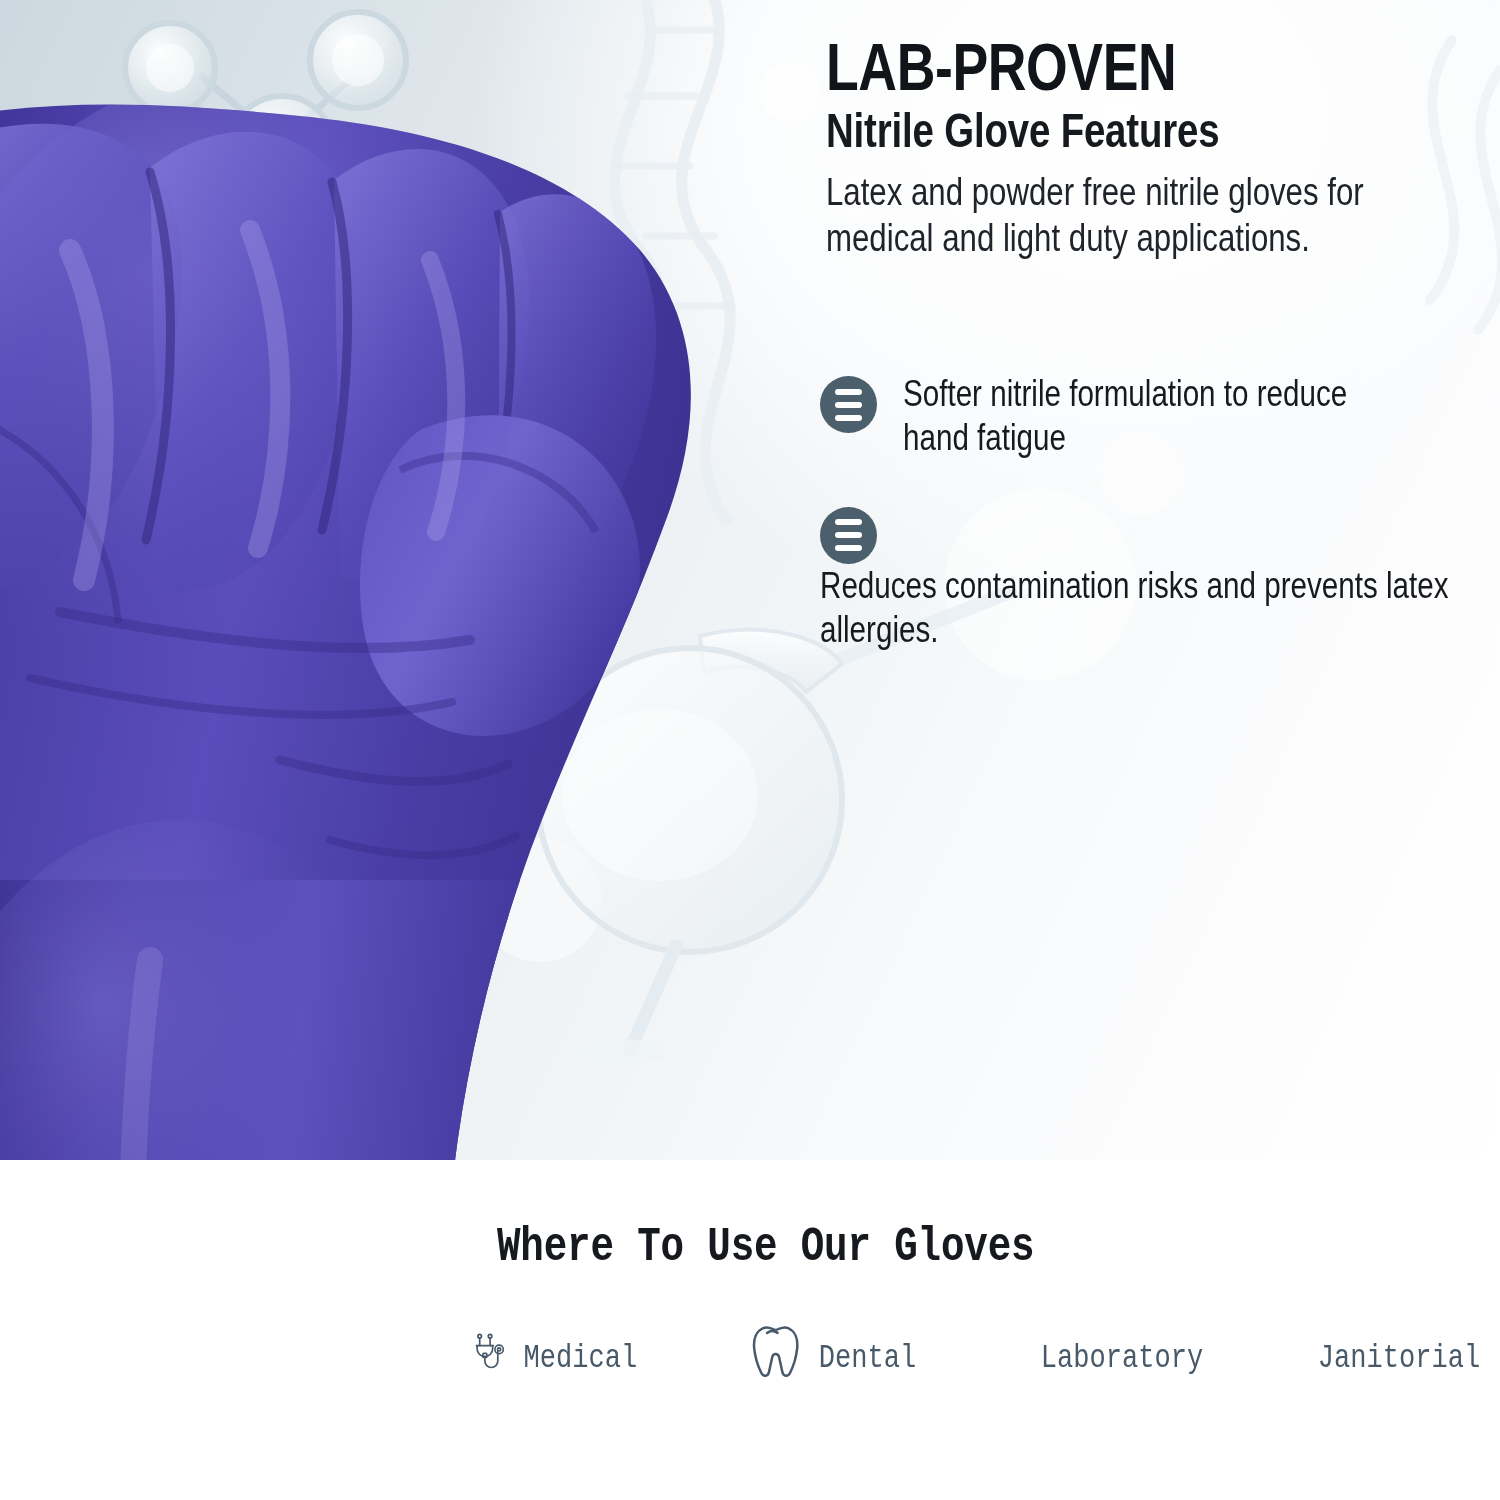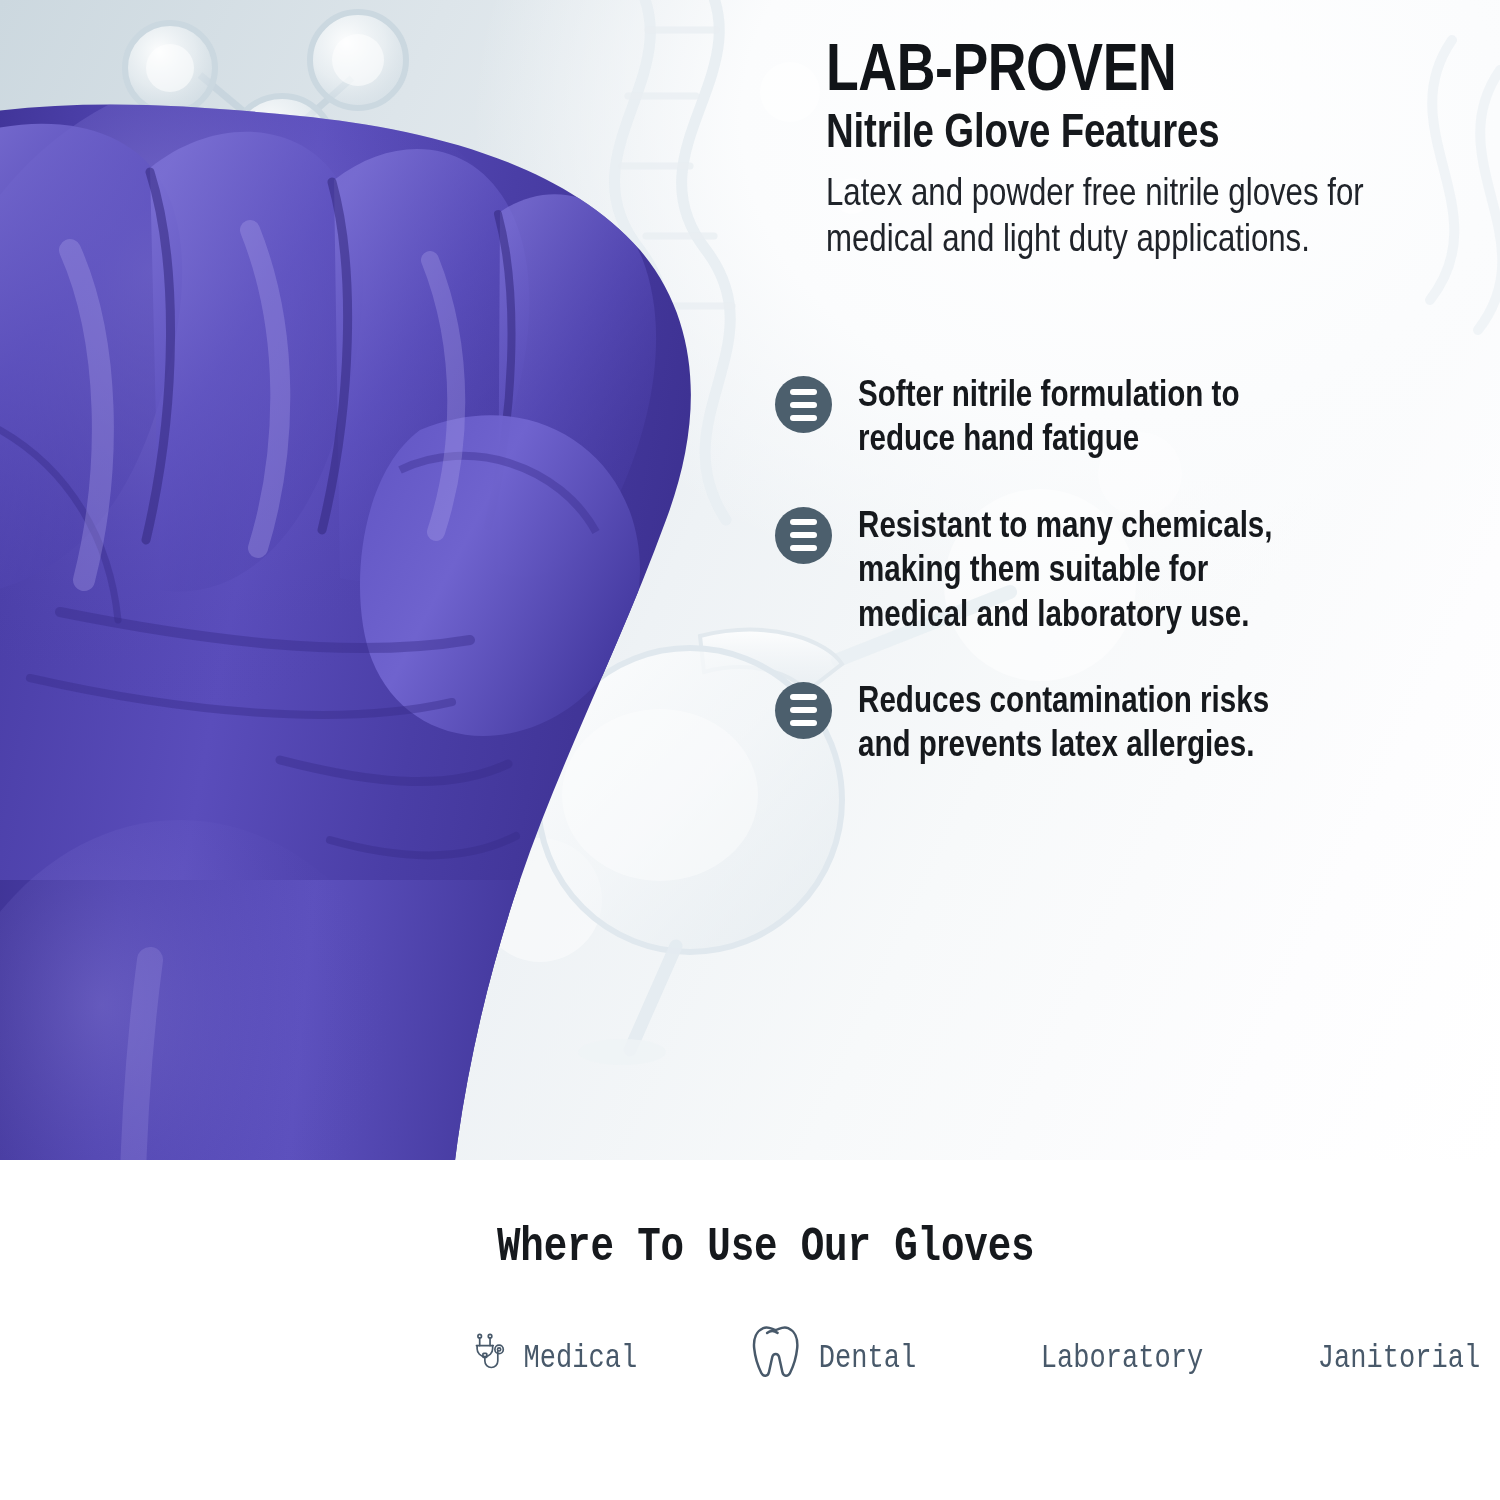--- a/index.html
+++ b/index.html
@@ -40,23 +40,23 @@
     color:#16191d;margin-top:6px;letter-spacing:-0.2px;
     transform:scaleX(0.80);transform-origin:left center;
     white-space:nowrap;
   }
   .lede{
     font-size:39px;line-height:1.20;color:#20242a;margin-top:12px;
     transform:scaleX(0.80);transform-origin:left top;
     width:800px;
   }
 
-  .bullets{position:absolute;left:775px;top:372px;width:660px;font-weight:bold;}
+  .bullets{position:absolute;left:820px;top:372px;width:660px;}
   .bullet{display:flex;align-items:flex-start;margin-bottom:42px;}
-  .bullet:last-child{margin-bottom:0;}
+  .bullet:last-child{margin-bottom:0;flex-direction:column;}
   .bdot{
     flex:0 0 auto;width:57px;height:57px;border-radius:50%;
     background:#4c5f6d;margin-right:26px;margin-top:4px;
     display:flex;flex-direction:column;align-items:center;justify-content:center;
   }
   .bdot i{display:block;width:27px;height:6px;border-radius:3px;background:#fff;margin:3.5px 0;}
   .btext{
     font-size:37px;line-height:1.20;color:#16191d;
     transform:scaleX(0.80);transform-origin:left top;width:860px;
   }
@@ -274,28 +274,20 @@
     <div class="bullet">
       <span class="bdot">
           <i></i>
           <i></i>
           <i></i>
         </span>
       <span class="btext">Softer nitrile formulation to reduce hand fatigue</span>
     </div>
 
 
-    <div class="bullet">
-      <span class="bdot">
-          <i></i>
-          <i></i>
-          <i></i>
-        </span>
-      <span class="btext">Resistant to many chemicals, making them suitable for medical and laboratory use.</span>
-    </div>
 
     <div class="bullet">
       <span class="bdot">
           <i></i>
           <i></i>
           <i></i>
         </span>
       <span class="btext">Reduces contamination risks and prevents latex allergies.</span>
     </div>
   </div>

